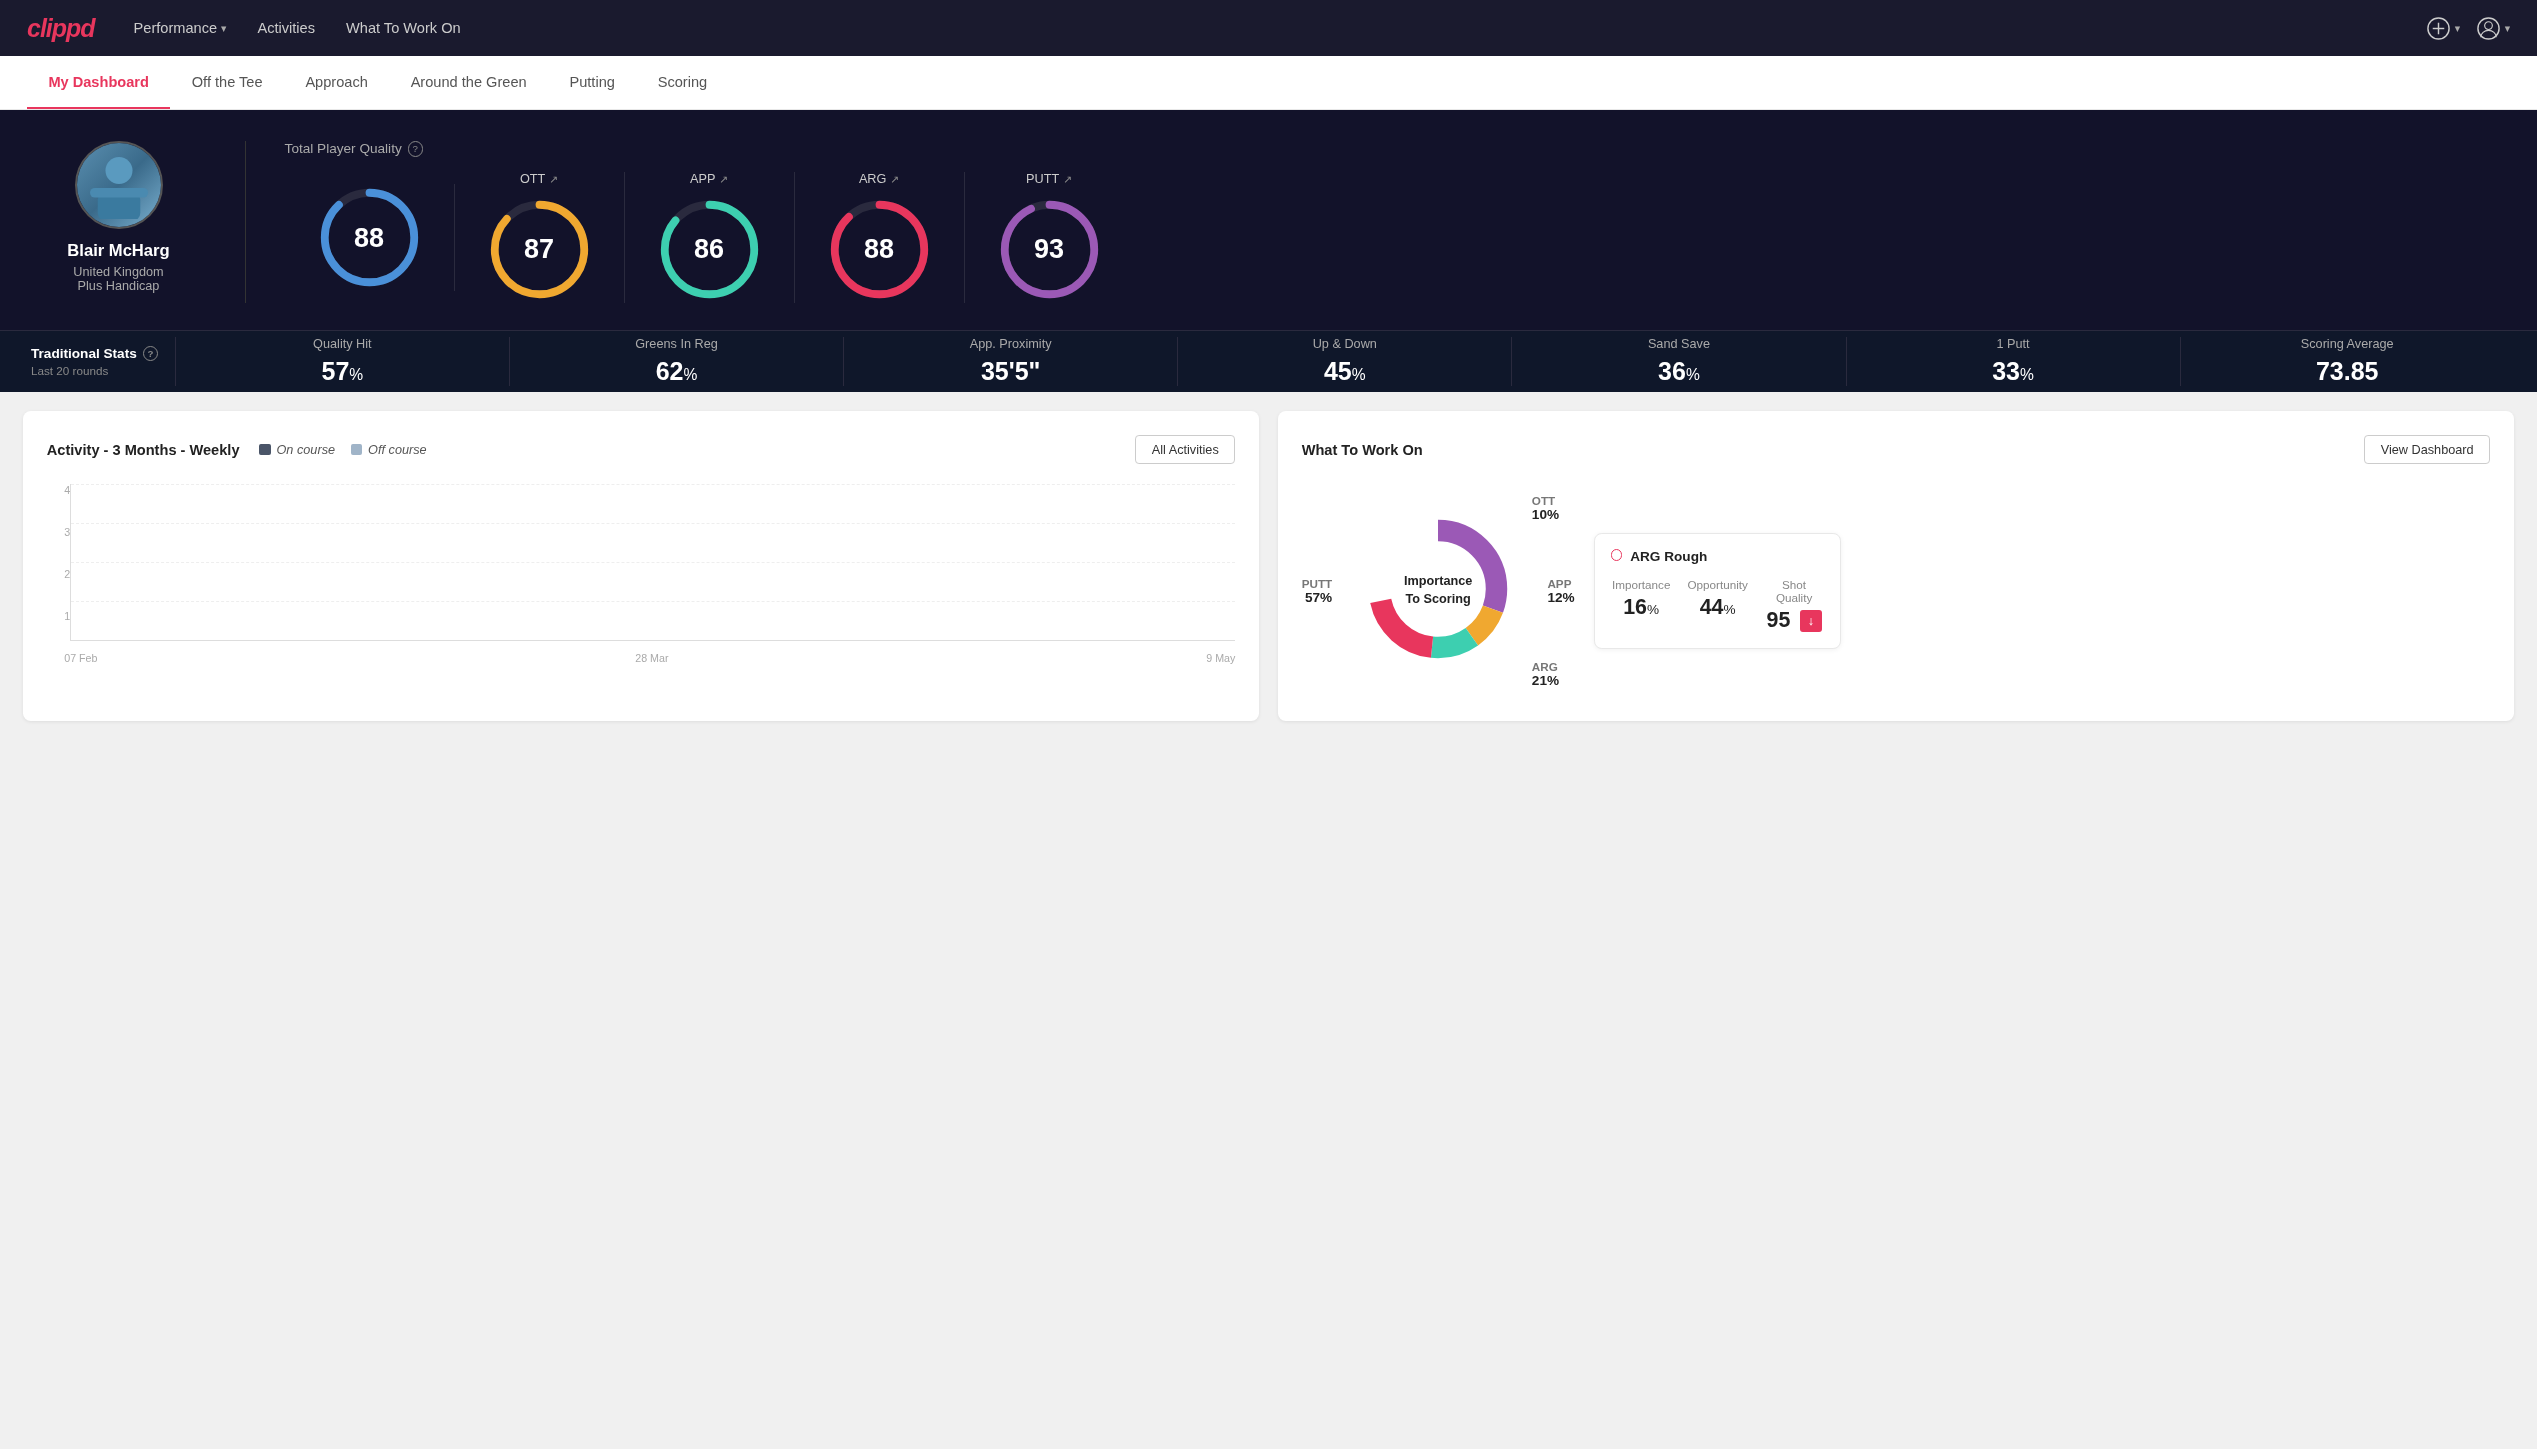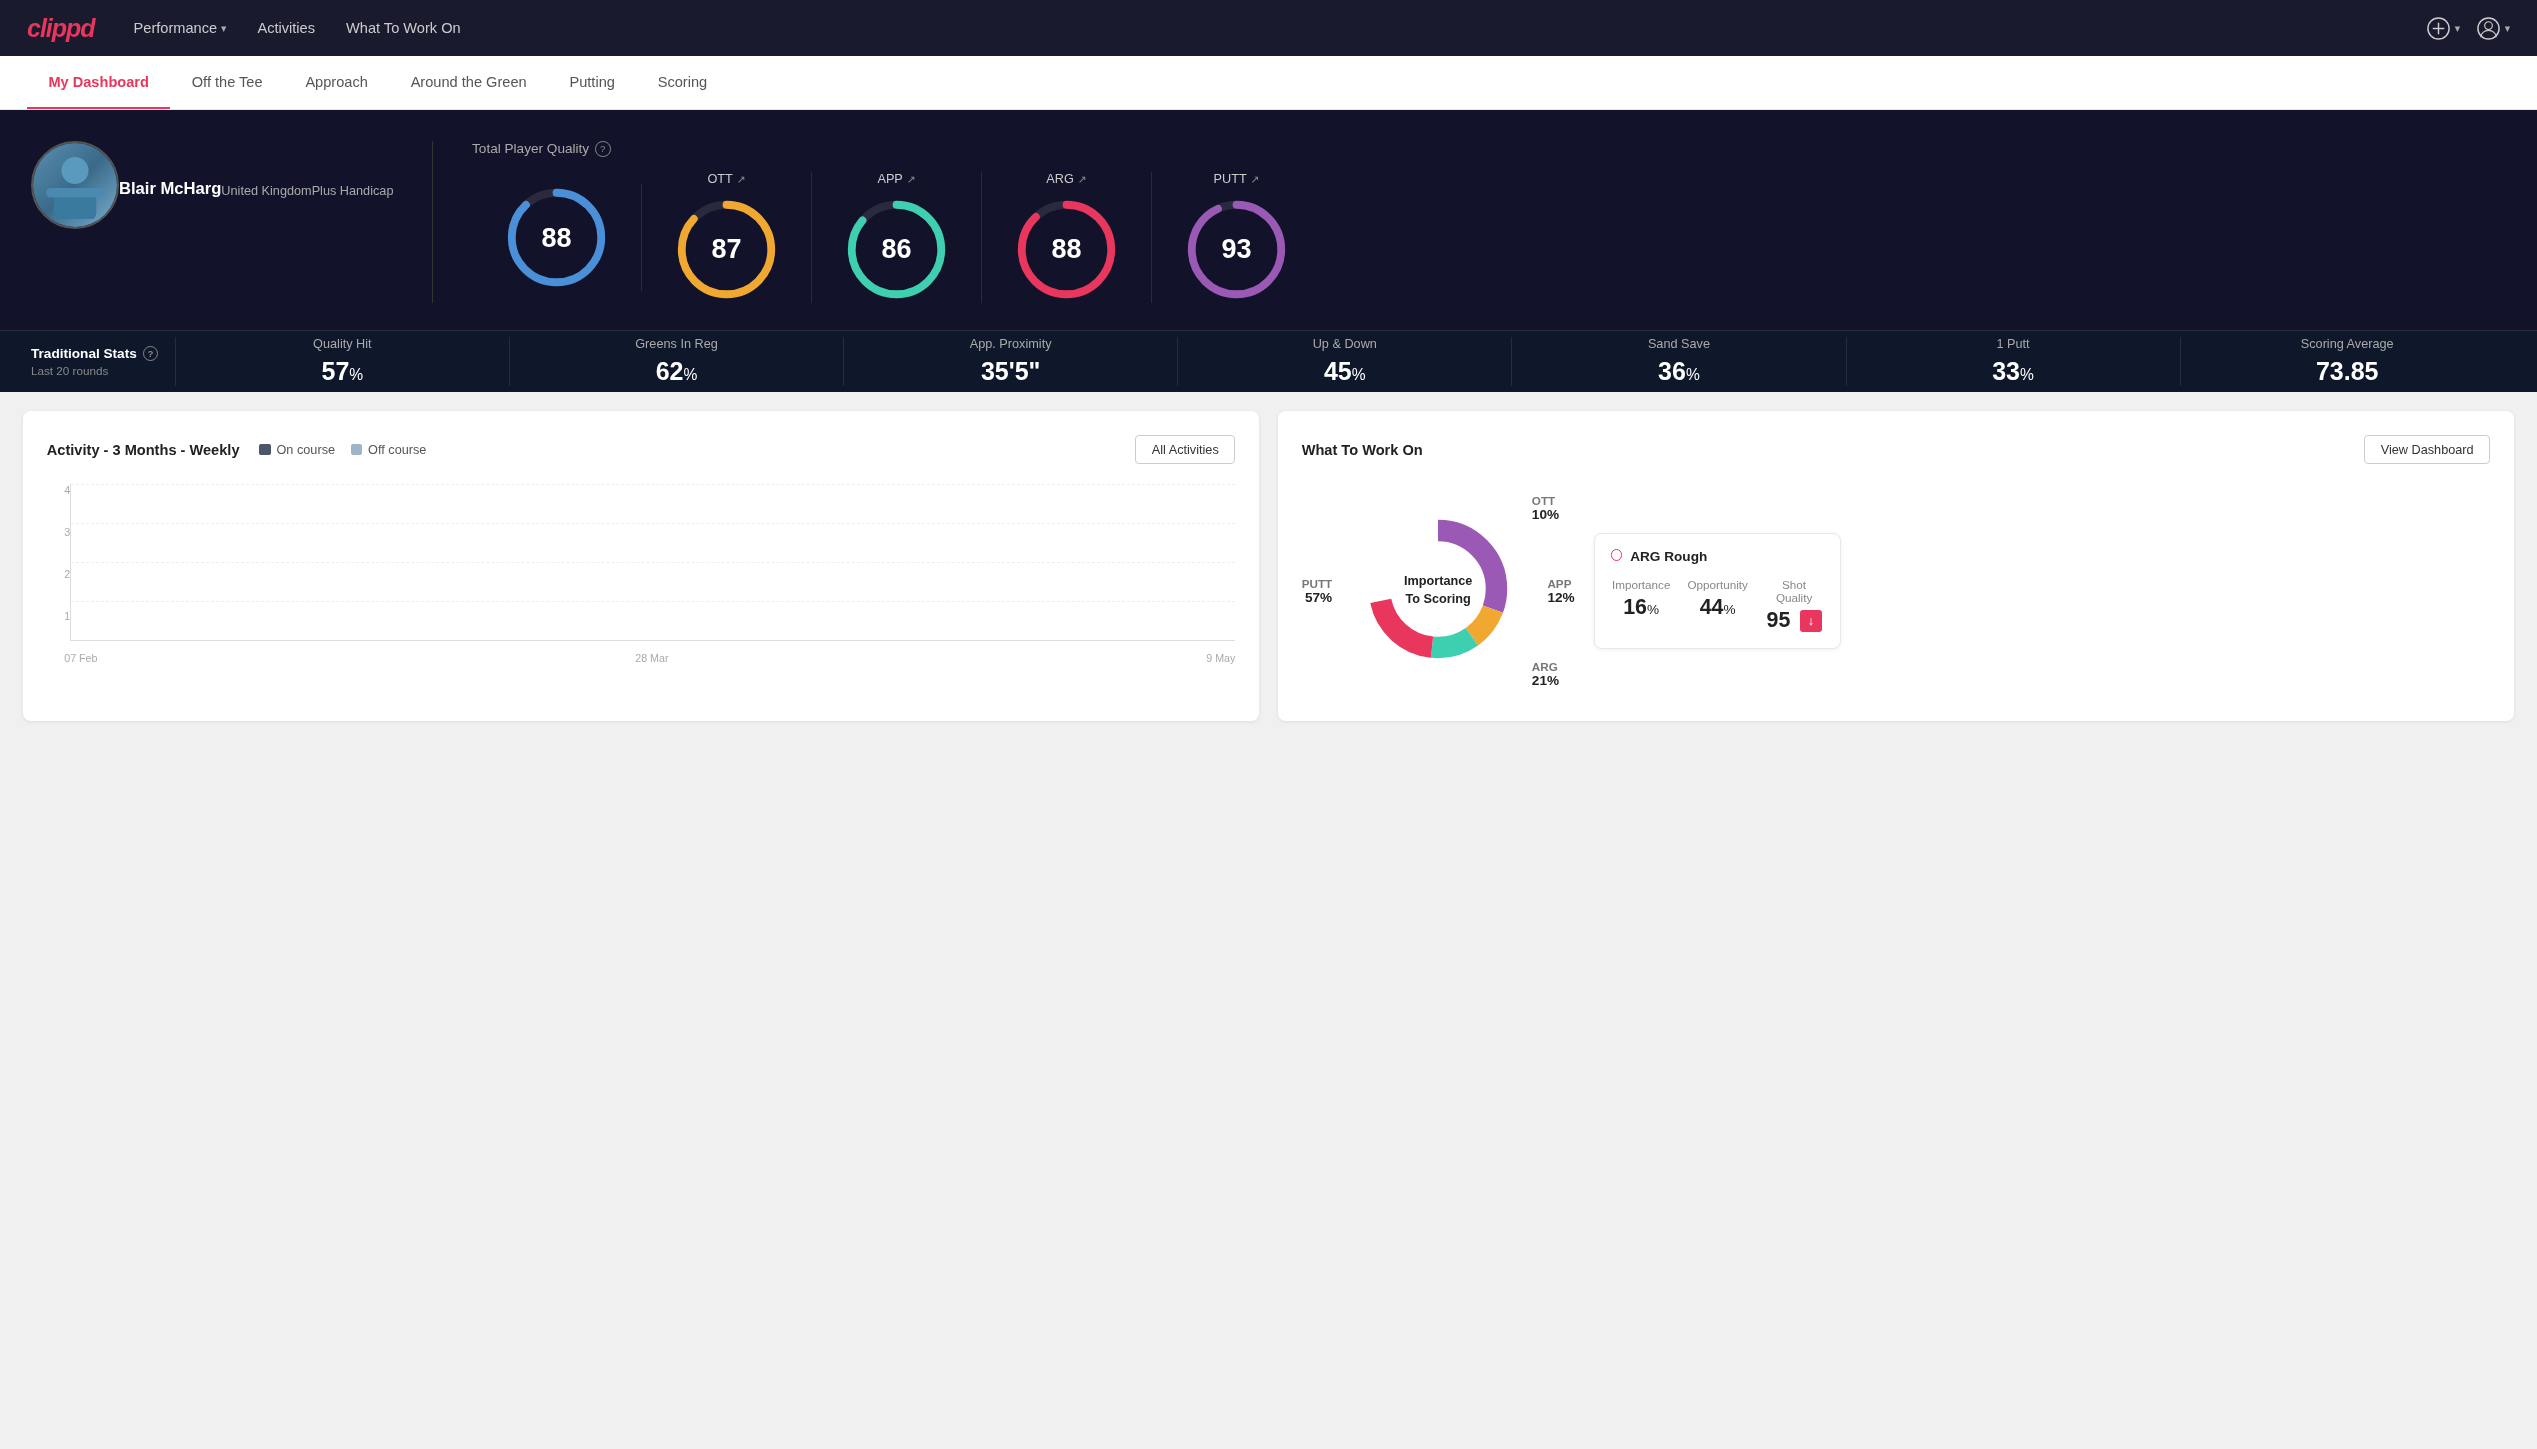--- a/index.html
+++ b/index.html
@@ -75,21 +75,21 @@
       padding: 31px 31px 27px;
       color: #fff;
     }
     .hero-inner {
       display: flex;
       align-items: flex-start;
       gap: 31px;
     }
     .player-info {
       display: flex;
-      flex-direction: row;
+      flex-direction: column;
       align-items: center;
       min-width: 175px;
     }
     .avatar {
       width: 88px;
       height: 88px;
       border-radius: 50%;
       background: #4a7c9e;
       overflow: hidden;
       border: 2.9px solid #555;
@@ -272,20 +272,21 @@
       display: flex;
       align-items: center;
       gap: 15.6px;
     }
     .legend-item {
       display: flex;
       align-items: center;
       gap: 5.8px;
       font-size: 12.7px;
       color: #555;
+      font-style: italic;
     }
     .legend-dot {
       width: 11.7px;
       height: 11.7px;
       border-radius: 1.9px;
     }
     .btn-outline {
       border: 1.5px solid #ccc;
       background: #fff;
       border-radius: 3.9px;

